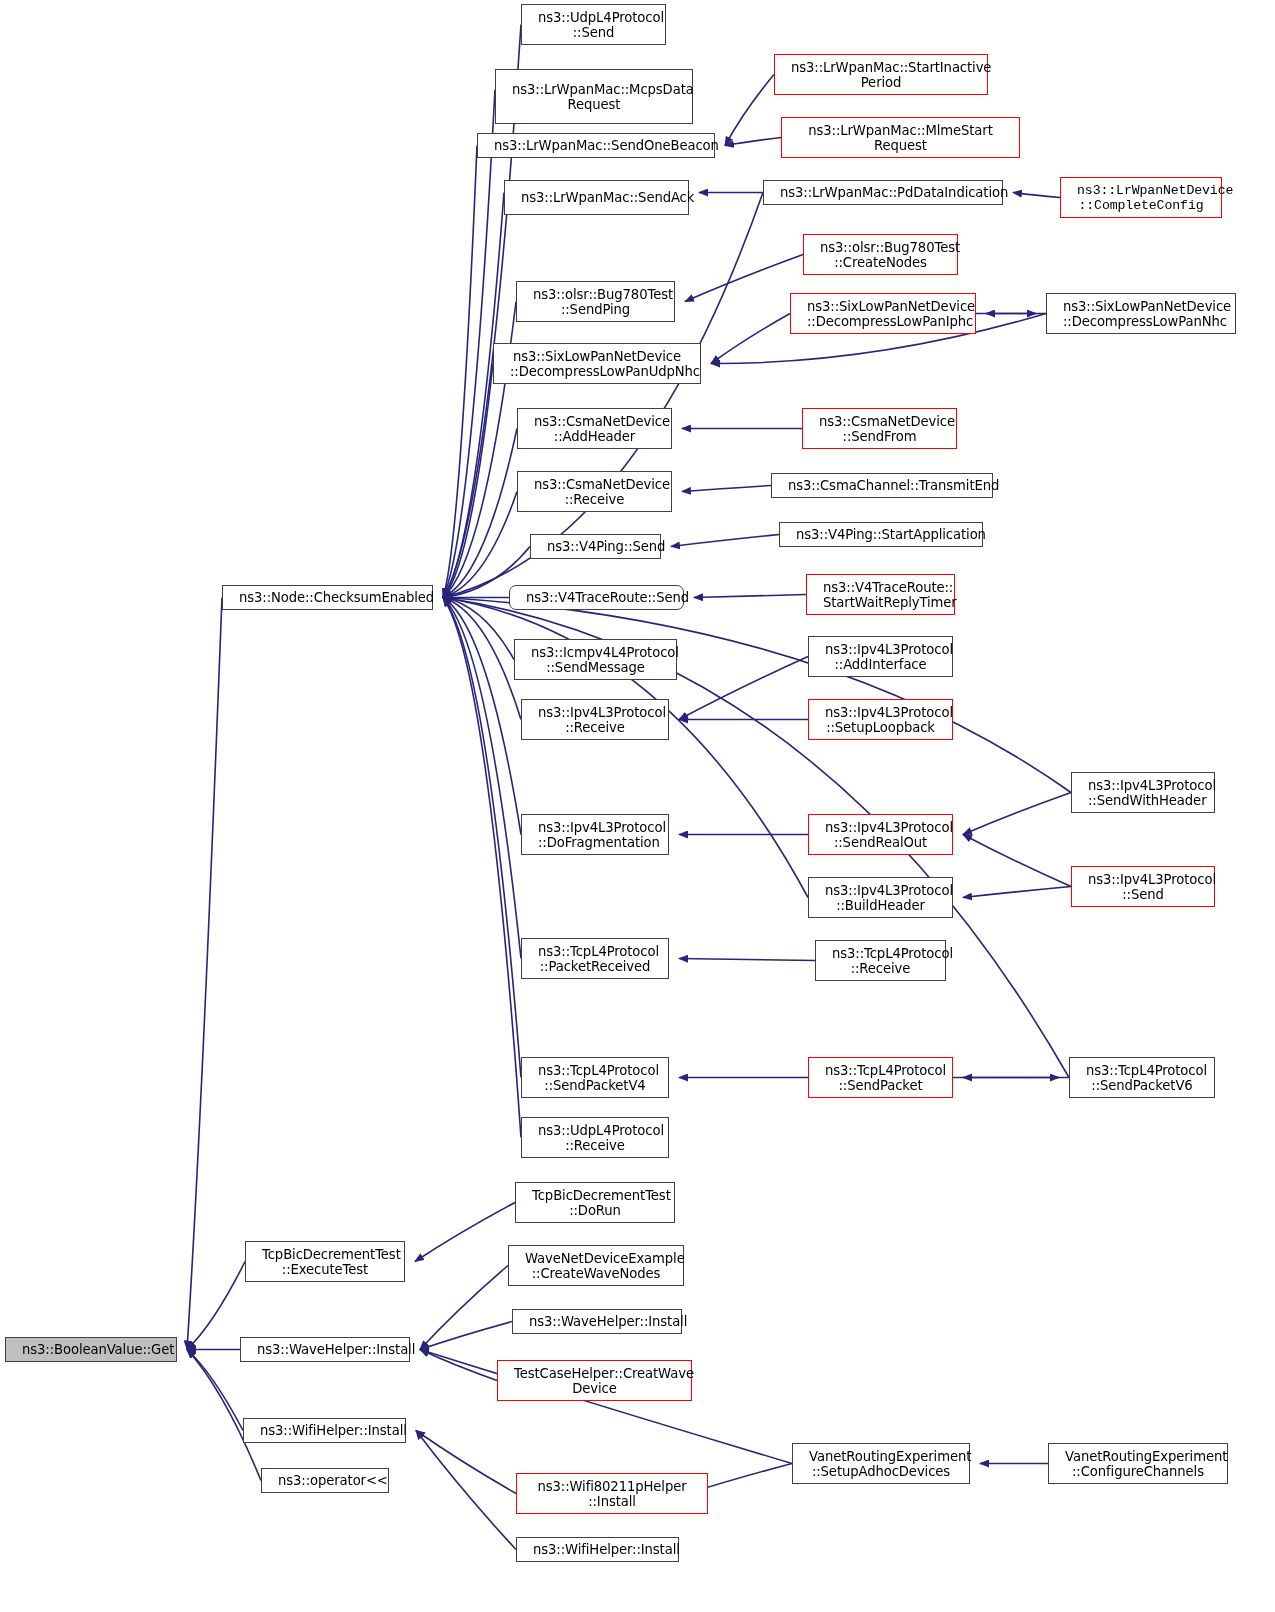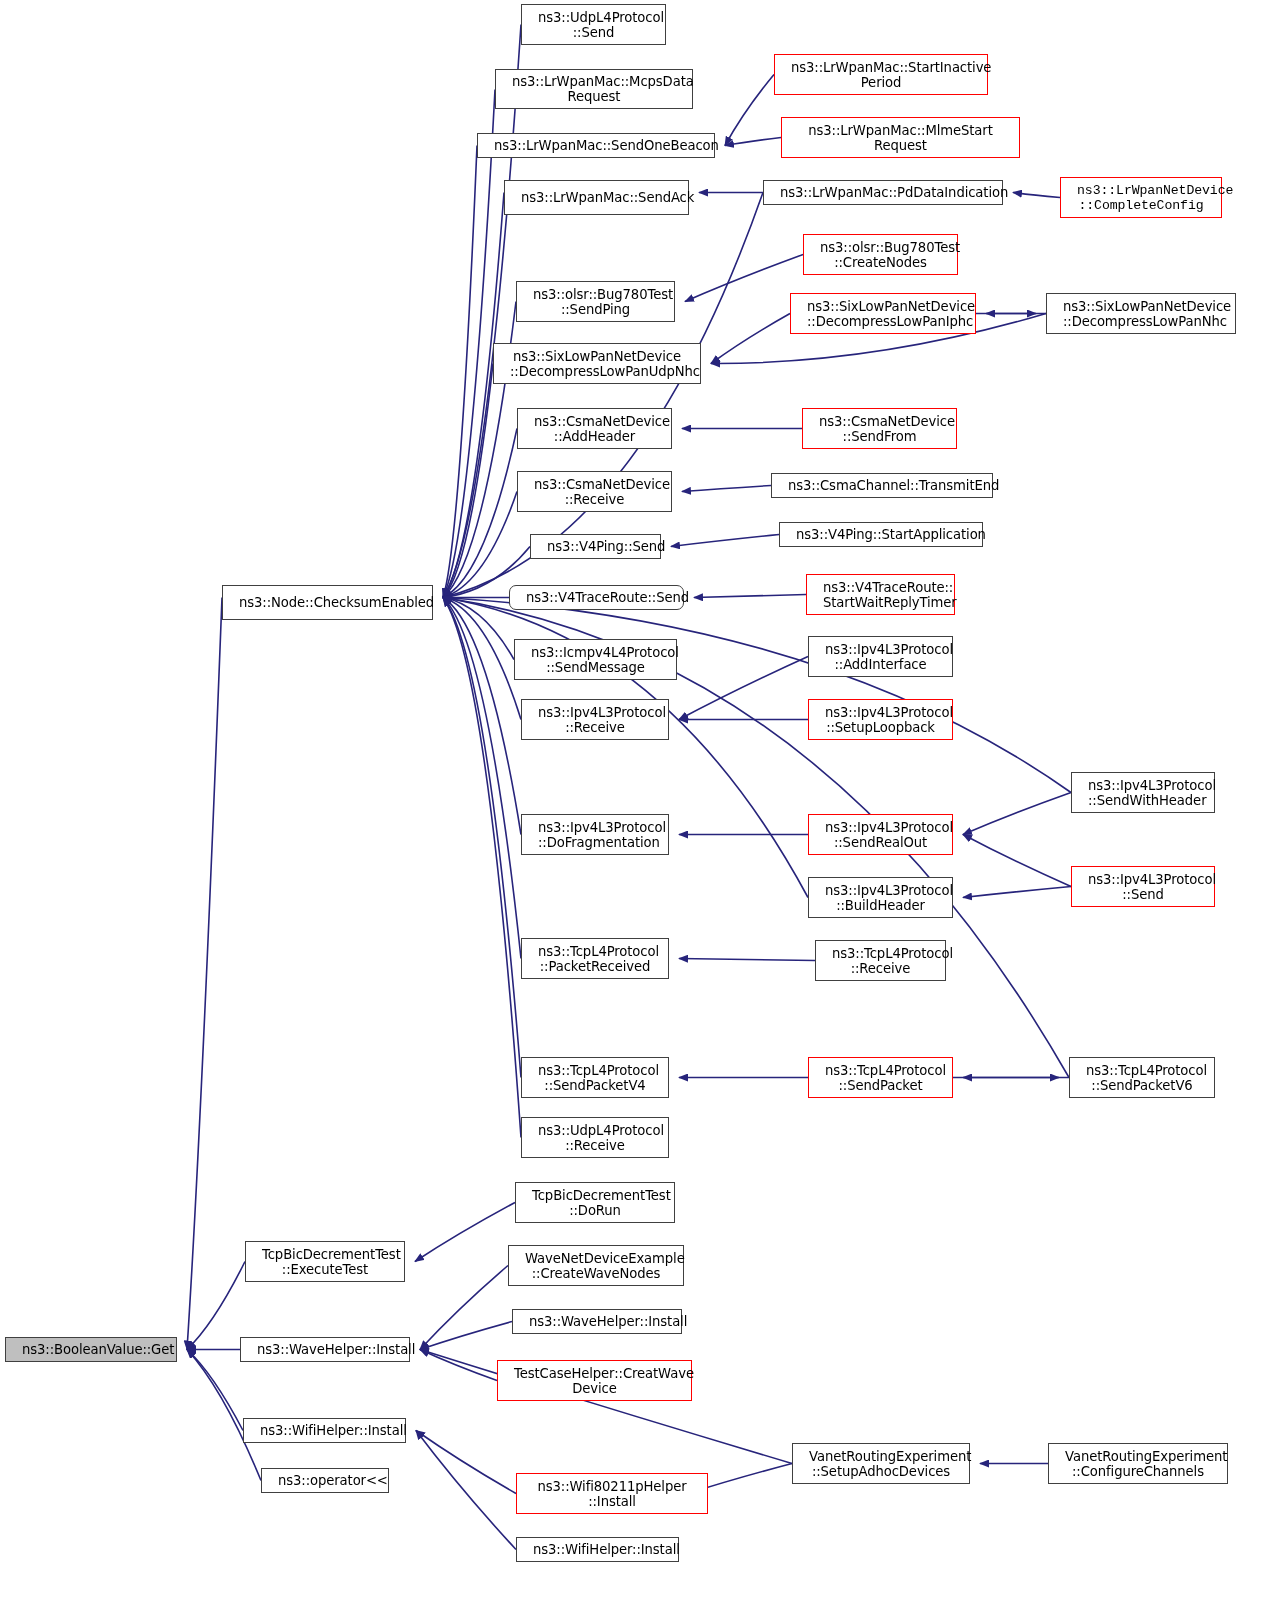--- a/index.html
+++ b/index.html
@@ -121,21 +121,21 @@
         <path d="M 261 1480.5 Q 223.2 1388.8 187 1349.5" marker-end="url(#ah)"></path>
         <path d="M 516 1493.5 Q 461 1462 416 1430.5" marker-end="url(#ah)"></path>
         <path d="M 516 1549.5 Q 461 1490 416 1430.5" marker-end="url(#ah)"></path>
         <path d="M 792 1463.5 Q 735 1478.5 688 1493.5" marker-end="url(#ah)"></path>
         <path d="M 1048 1463.5 Q 1009 1463.5 980 1463.5" marker-end="url(#ah)"></path>
       </g>
   </svg>
   <div id="nodes-layer">
       <div class="node" style="left: 521px; top: 4px; width: 145px; height: 41px;"><span class="node-label">ns3::UdpL4Protocol
 ::Send</span></div>
-      <div class="node" style="left: 495px; top: 69px; width: 198px; height: 40px;"><span class="node-label">ns3::LrWpanMac::McpsData
+      <div class="node" style="left: 495px; top: 69px; width: 198px; height: 55px;"><span class="node-label">ns3::LrWpanMac::McpsData
 Request</span></div>
       <div class="node" style="left: 477px; top: 133px; width: 238px; height: 25px;"><span class="node-label">ns3::LrWpanMac::SendOneBeacon</span></div>
       <div class="node" style="left: 504px; top: 180px; width: 185px; height: 35px;"><span class="node-label">ns3::LrWpanMac::SendAck</span></div>
       <div class="node red" style="left: 774px; top: 54px; width: 214px; height: 41px;"><span class="node-label">ns3::LrWpanMac::StartInactive
 Period</span></div>
       <div class="node red" style="left: 781px; top: 117px; width: 239px; height: 41px;"><span class="node-label">ns3::LrWpanMac::MlmeStart
 Request</span></div>
       <div class="node" style="left: 763px; top: 180px; width: 240px; height: 25px;"><span class="node-label">ns3::LrWpanMac::PdDataIndication</span></div>
       <div class="node red" style="left: 1060px; top: 177px; width: 162px; height: 41px; font-family: Liberation Mono, monospace;"><span class="node-label">ns3::LrWpanNetDevice
 ::CompleteConfig</span></div>
@@ -154,21 +154,21 @@
       <div class="node red" style="left: 802px; top: 408px; width: 155px; height: 41px;"><span class="node-label">ns3::CsmaNetDevice
 ::SendFrom</span></div>
       <div class="node" style="left: 517px; top: 471px; width: 155px; height: 41px;"><span class="node-label">ns3::CsmaNetDevice
 ::Receive</span></div>
       <div class="node" style="left: 771px; top: 473px; width: 222px; height: 25px;"><span class="node-label">ns3::CsmaChannel::TransmitEnd</span></div>
       <div class="node" style="left: 530px; top: 534px; width: 131px; height: 25px;"><span class="node-label">ns3::V4Ping::Send</span></div>
       <div class="node" style="left: 779px; top: 522px; width: 204px; height: 25px;"><span class="node-label">ns3::V4Ping::StartApplication</span></div>
       <div class="node" style="left: 509px; top: 585px; width: 175px; height: 25px; border-radius: 7px;"><span class="node-label">ns3::V4TraceRoute::Send</span></div>
       <div class="node red" style="left: 806px; top: 574px; width: 149px; height: 41px;"><span class="node-label">ns3::V4TraceRoute::
 StartWaitReplyTimer</span></div>
-      <div class="node" style="left: 222px; top: 585px; width: 211px; height: 35px;"><span class="node-label">ns3::Node::ChecksumEnabled</span></div>
+      <div class="node" style="left: 222px; top: 585px; width: 211px; height: 25px;"><span class="node-label">ns3::Node::ChecksumEnabled</span></div>
       <div class="node" style="left: 514px; top: 639px; width: 163px; height: 41px;"><span class="node-label">ns3::Icmpv4L4Protocol
 ::SendMessage</span></div>
       <div class="node" style="left: 808px; top: 636px; width: 145px; height: 41px;"><span class="node-label">ns3::Ipv4L3Protocol
 ::AddInterface</span></div>
       <div class="node" style="left: 521px; top: 699px; width: 148px; height: 41px;"><span class="node-label">ns3::Ipv4L3Protocol
 ::Receive</span></div>
       <div class="node red" style="left: 808px; top: 699px; width: 145px; height: 41px;"><span class="node-label">ns3::Ipv4L3Protocol
 ::SetupLoopback</span></div>
       <div class="node" style="left: 1071px; top: 772px; width: 144px; height: 41px;"><span class="node-label">ns3::Ipv4L3Protocol
 ::SendWithHeader</span></div>

